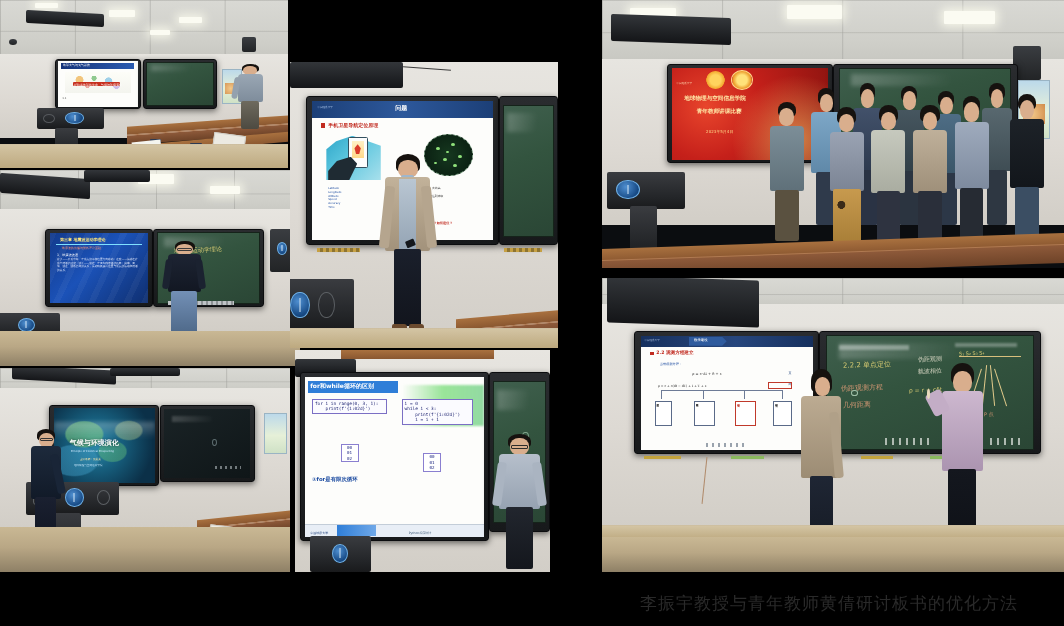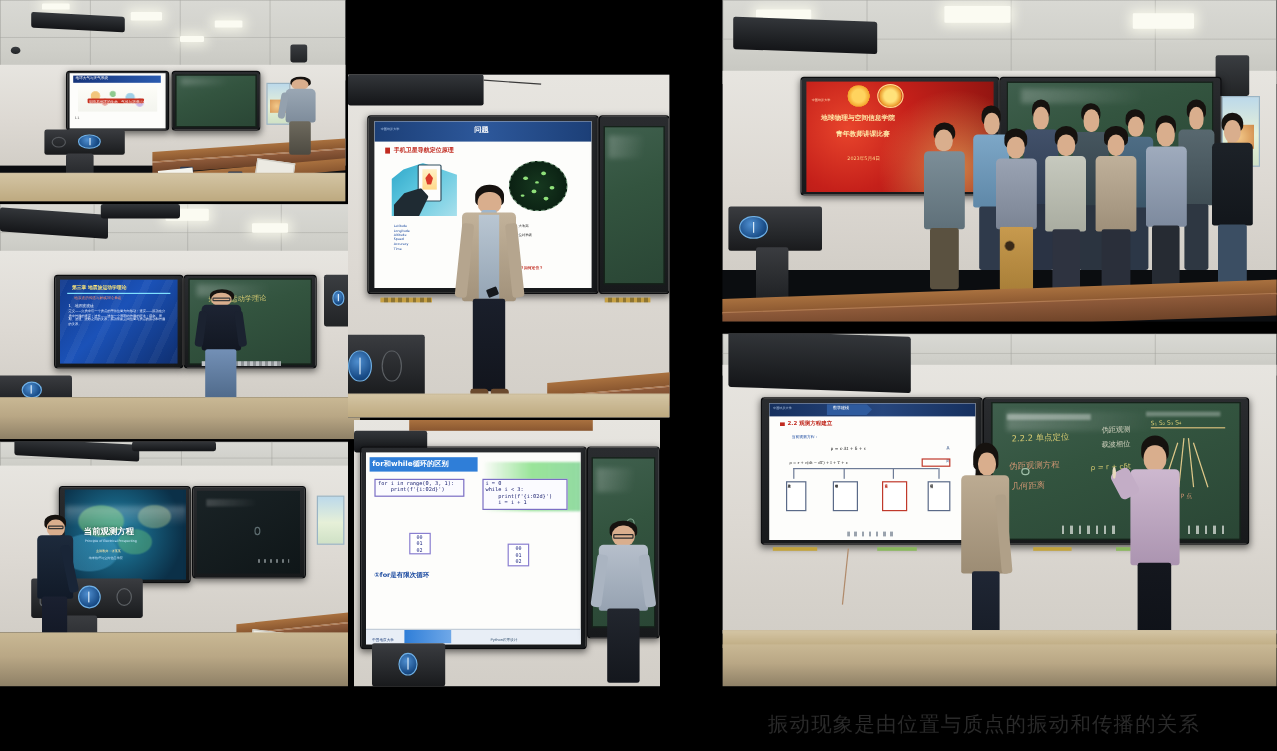--- a/index.html
+++ b/index.html
@@ -320,21 +320,21 @@
         <div class="slide s-earth" style="inset:3%;">
           <div style="position:absolute; inset:0;
                       background:
                         radial-gradient(ellipse at 30% 35%, rgba(120,200,120,.55) 0 18%, transparent 20%),
                         radial-gradient(ellipse at 58% 58%, rgba(90,180,120,.5) 0 16%, transparent 18%),
                         radial-gradient(ellipse at 74% 30%, rgba(200,220,140,.35) 0 12%, transparent 14%),
                         radial-gradient(ellipse at 20% 70%, rgba(60,150,190,.5) 0 20%, transparent 22%);"></div>
           <div style="position:absolute; left:0; right:0; top:18%; height:22%;
                       background:linear-gradient(180deg, rgba(255,255,255,.28), rgba(255,255,255,0)); filter:blur(2px);"></div>
           <div style="position:absolute; left:16%; top:40%; font-size:7px; color:#ffffff; font-weight:bold;
-                      text-shadow:0 0 3px rgba(0,0,0,.6); white-space:nowrap;">当前观测方程</div>
+                      text-shadow:0 0 3px rgba(0,0,0,.6); white-space:nowrap;">气候与环境演化</div>
           <div style="position:absolute; left:17%; top:56%; font-size:2.6px; color:#cfe9ff; white-space:nowrap;">Principle of Electrical Prospecting</div>
           <div style="position:absolute; left:26%; top:66%; font-size:2.6px; color:#ffe9a8; white-space:nowrap;">主讲教师：张某某</div>
           <div style="position:absolute; left:20%; top:74%; font-size:2.6px; color:#bfe0f5; white-space:nowrap;">地球物理与空间信息学院</div>
         </div>
       </div>
 
       <div class="board-frame" style="left:55%; top:18%; width:33%; height:38%;">
         <div style="position:absolute; inset:4%; background:linear-gradient(150deg,#1a2326,#0f1618);"></div>
         <div style="position:absolute; left:12%; top:14%; width:46%; height:8%;
                     background:linear-gradient(90deg, rgba(255,255,255,.18), transparent); filter:blur(1px);"></div>
@@ -784,15 +784,15 @@
                                  background:linear-gradient(180deg,#14171e,#0d1016);"></div>
         <div class="shoe" style="left:16%; top:95%; width:34%; height:4%;"></div>
         <div class="shoe" style="left:52%; top:95%; width:34%; height:4%;"></div>
       </div>
 
       <div class="floor-strip" style="top:84%; height:5%;"></div>
       <div class="floor" style="top:88%; height:12%;"></div>
     </div>
   </div>
 
-  <div class="caption" style="left:640px; top:592px; font-size:17px;">振动现象是由位置与质点的振动和传播的关系</div>
+  <div class="caption" style="left:640px; top:592px; font-size:17px;">李振宇教授与青年教师黄倩研讨板书的优化方法</div>
 
 </div>
 
 </body></html>

